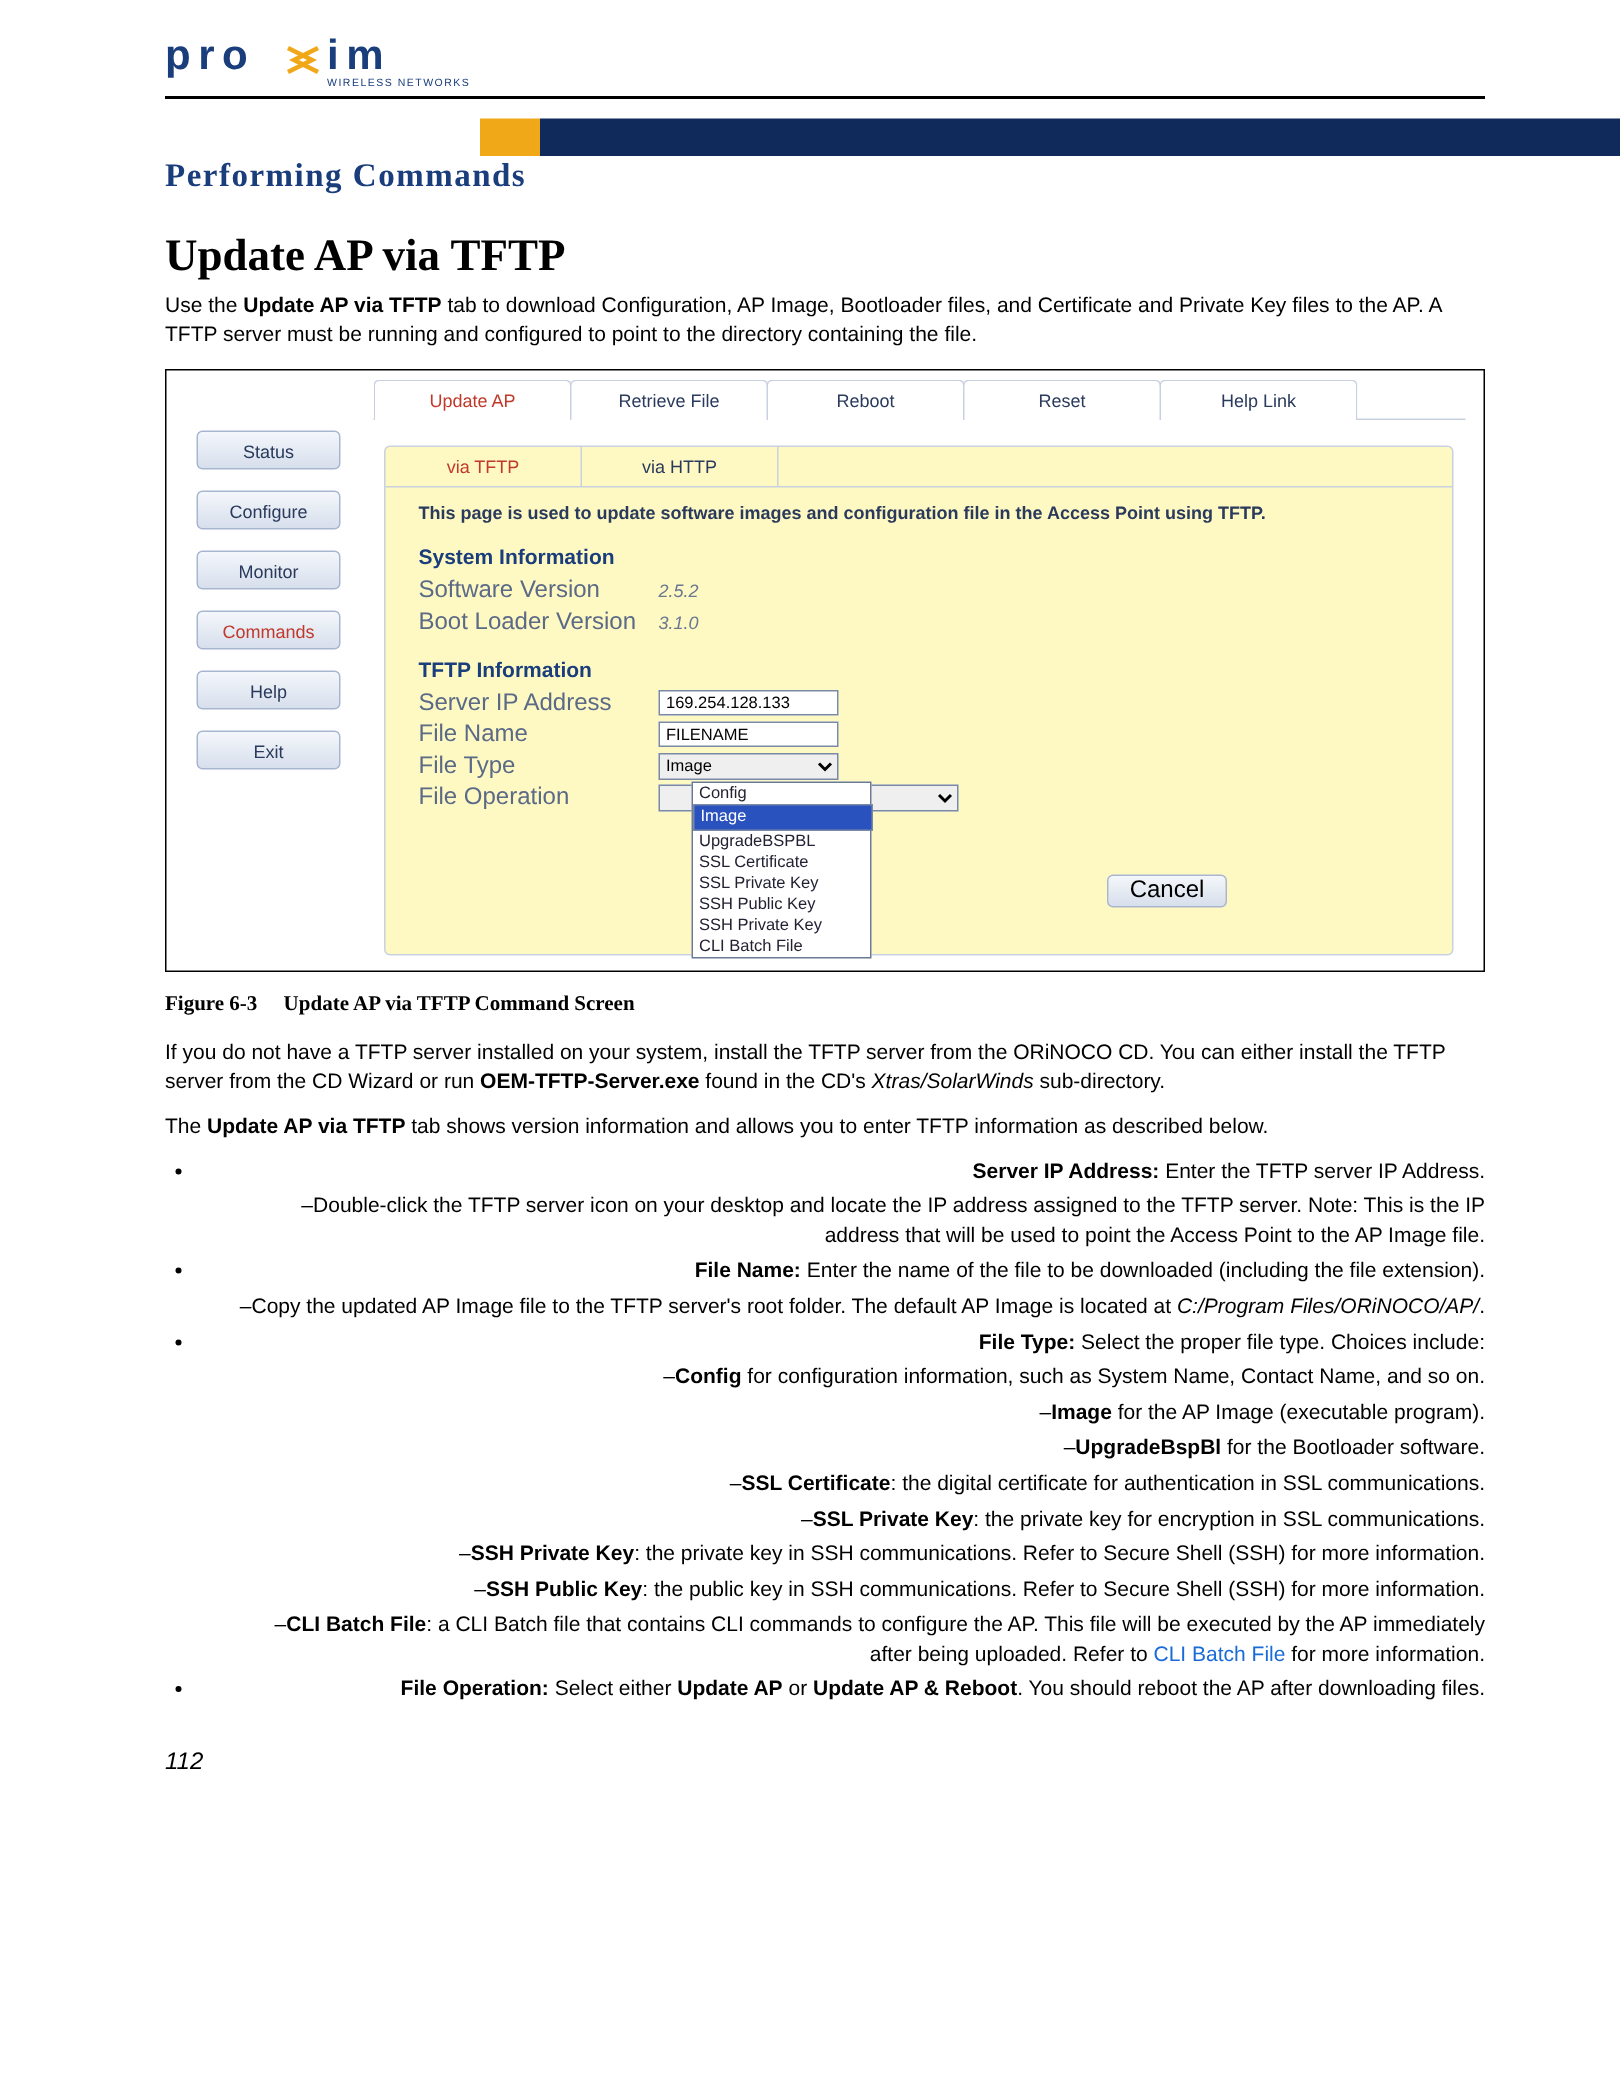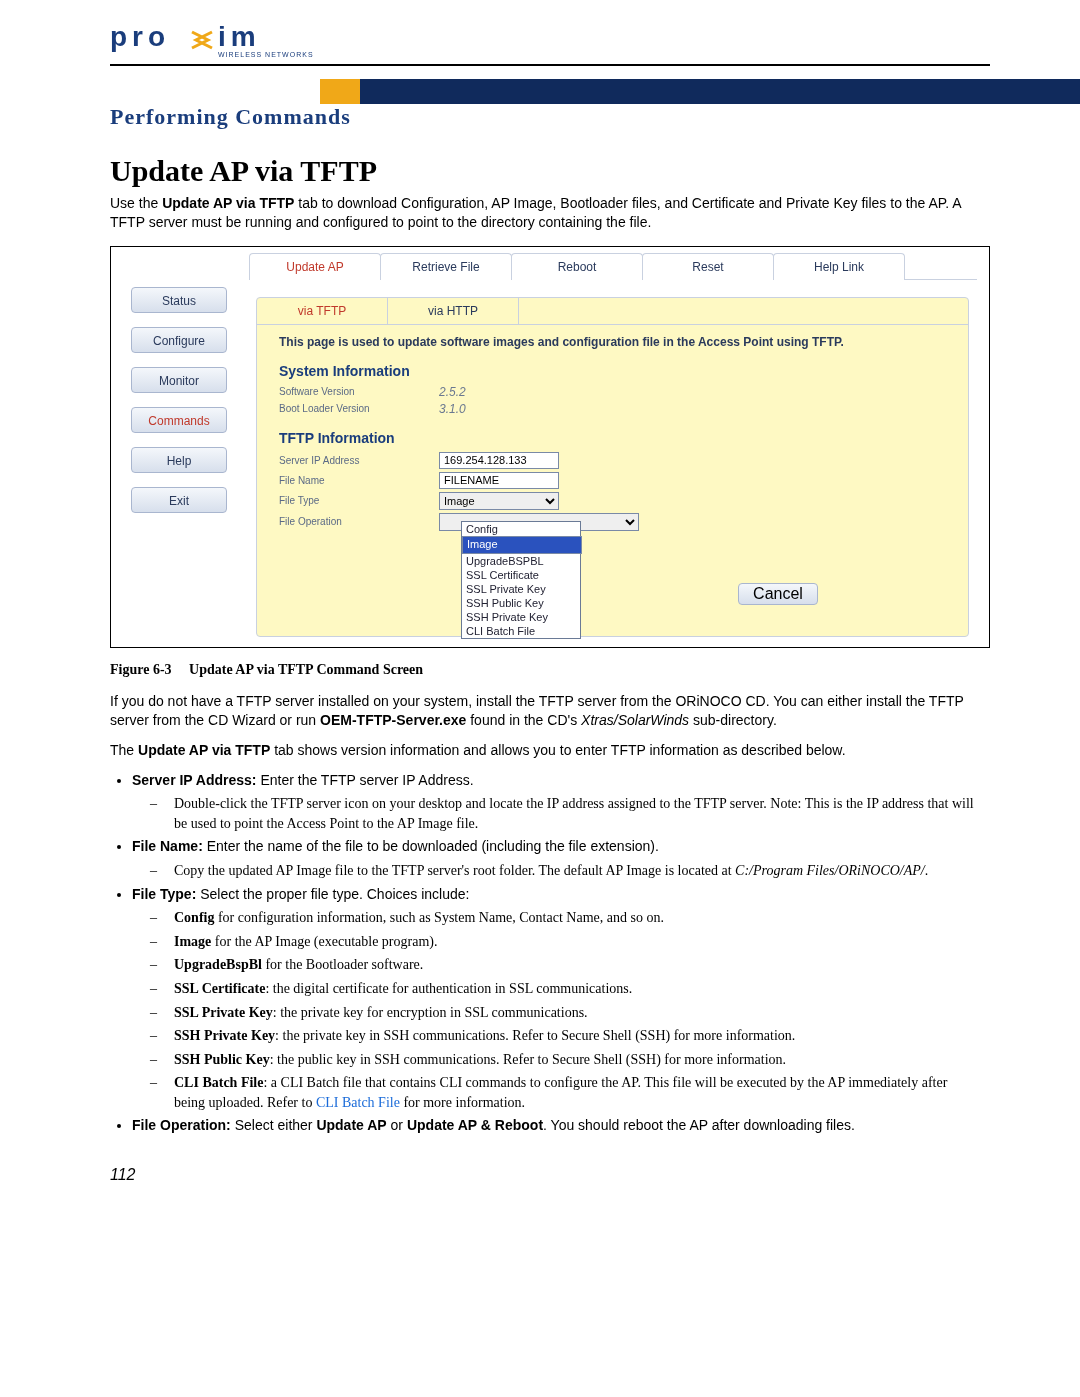--- a/index.html
+++ b/index.html
@@ -135,21 +135,21 @@
     font-size: 12px;
     color: #2a3a5c;
     line-height: 26px;
     border-right: 1px solid #c9d1e0;
   }
   .stab.active { color: #c0392b; }
   .panel-inner { padding: 10px 22px; font-size: 12px; }
   .note { color: #2a3a5c; font-weight: bold; font-size: 12px; }
   .sec-h { color: #1a3d7c; font-weight: bold; font-size: 14px; margin: 14px 0 6px; }
   .row { display: flex; align-items: center; margin: 3px 0; }
-  .lbl { width: 160px; color: #5b6a86; font-size: 10px; }
+  .lbl { width: 160px; color: #5b6a86; font-size: 16px; }
   .val { color: #6a7890; font-style: italic; font-size: 12px; }
   .inp {
     width: 120px;
     height: 17px;
     font-size: 11px;
     padding: 0 4px;
     border: 1px solid #7a8aa6;
     box-sizing: border-box;
   }
   .sel {
@@ -187,24 +187,24 @@
   .caption {
     font-family: "Times New Roman", serif;
     font-size: 14px;
     font-weight: bold;
     margin-top: 14px;
   }
   .body { font-size: 14px; margin-top: 14px; line-height: 1.4; }
   .body p { margin: 10px 0; }
   .body em { font-style: italic; }
   .link { color: #1a6bd9; }
-  ul.b1 { margin: 6px 0 0 0; padding-left: 22px; }
+  ul.b1 { margin: 6px 0 0 0; padding-left: 22px; text-align: right; }
   ul.b1 > li { margin: 4px 0; }
   ul.b2 { list-style: none; margin: 4px 0 0 0; padding-left: 28px; }
-  ul.b2 > li { margin: 4px 14px; font-family: Liberation Serif, serif; }
+  ul.b2 > li { margin: 4px 0; }
   ul.b2 > li::before { content: "–"; display: inline-block; width: 24px; margin-left: -24px; }
   .pagenum {
     text-align: left;
     font-size: 16px;
     margin-top: 30px;
     font-style: italic;
   }
 </style>
 </head>
 <body>

